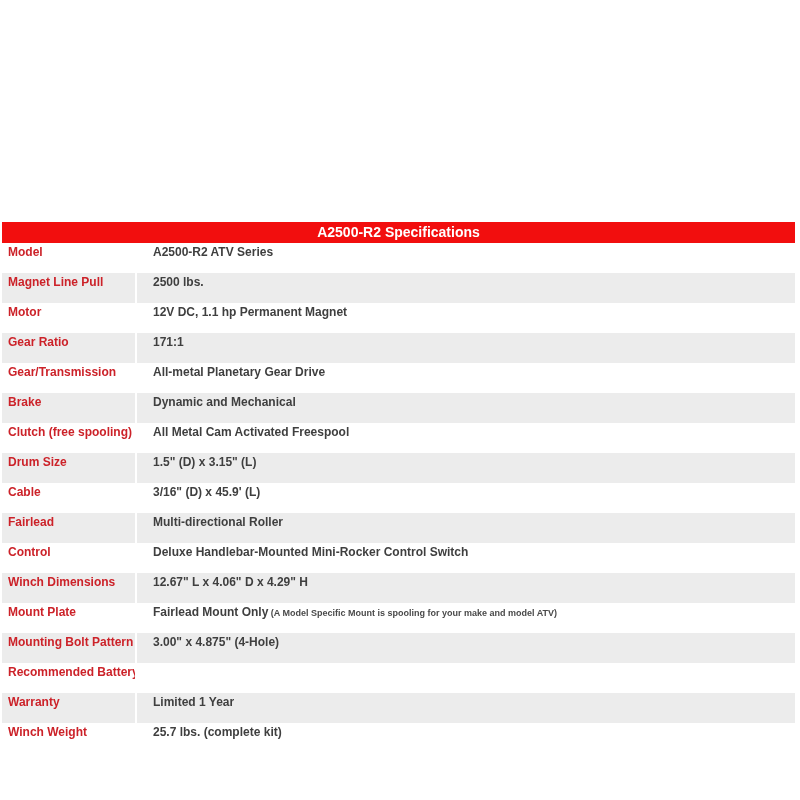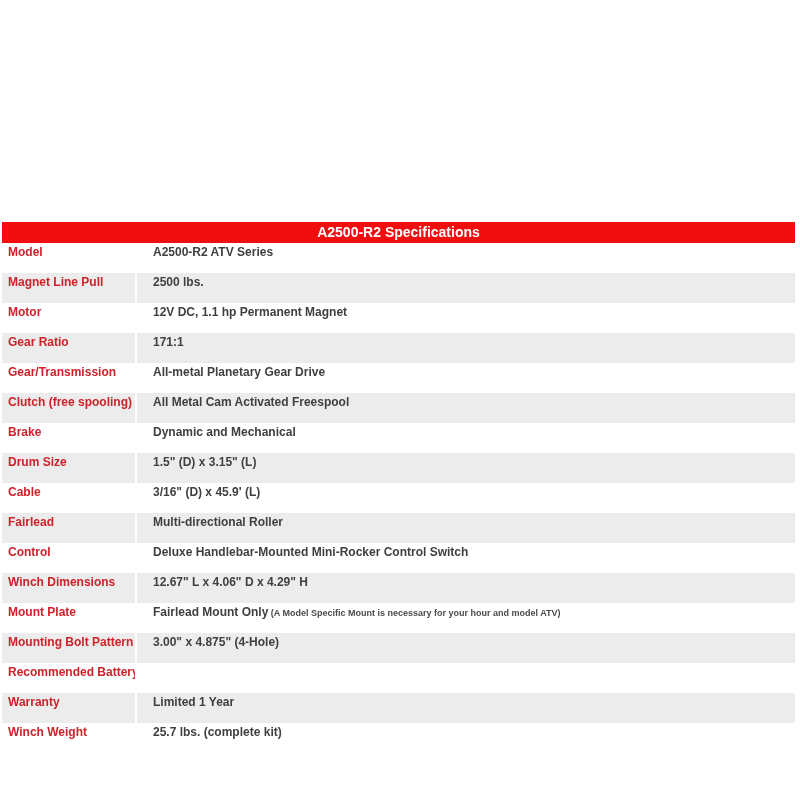--- a/index.html
+++ b/index.html
@@ -89,27 +89,27 @@
     <div class="spec-label">Gear Ratio</div>
     <div class="spec-value">171:1</div>
   </div>
 
   <div class="spec-row">
     <div class="spec-label">Gear/Transmission</div>
     <div class="spec-value">All-metal Planetary Gear Drive</div>
   </div>
 
   <div class="spec-row">
-    <div class="spec-label">Clutch (free spooling)</div>
-    <div class="spec-value">All Metal Cam Activated Freespool</div>
+    <div class="spec-label">Brake</div>
+    <div class="spec-value">Dynamic and Mechanical</div>
   </div>
 
   <div class="spec-row">
-    <div class="spec-label">Brake</div>
-    <div class="spec-value">Dynamic and Mechanical</div>
+    <div class="spec-label">Clutch (free spooling)</div>
+    <div class="spec-value">All Metal Cam Activated Freespool</div>
   </div>
 
   <div class="spec-row">
     <div class="spec-label">Drum Size</div>
     <div class="spec-value">1.5" (D) x 3.15" (L)</div>
   </div>
 
   <div class="spec-row">
     <div class="spec-label">Cable</div>
     <div class="spec-value">3/16" (D) x 45.9' (L)</div>
@@ -125,21 +125,21 @@
     <div class="spec-value">Deluxe Handlebar-Mounted Mini-Rocker Control Switch</div>
   </div>
 
   <div class="spec-row">
     <div class="spec-label">Winch Dimensions</div>
     <div class="spec-value">12.67" L x 4.06" D x 4.29" H</div>
   </div>
 
   <div class="spec-row">
     <div class="spec-label">Mount Plate</div>
-    <div class="spec-value">Fairlead Mount Only<span class="note"> (A Model Specific Mount is necessary for your hour and model ATV)</span></div>
+    <div class="spec-value">Fairlead Mount Only<span class="note"> (A Model Specific Mount is spooling for your make and model ATV)</span></div>
   </div>
 
   <div class="spec-row">
     <div class="spec-label">Mounting Bolt Pattern</div>
     <div class="spec-value">3.00" x 4.875" (4-Hole)</div>
   </div>
 
   <div class="spec-row">
     <div class="spec-label">Recommended Battery</div>
   </div>

